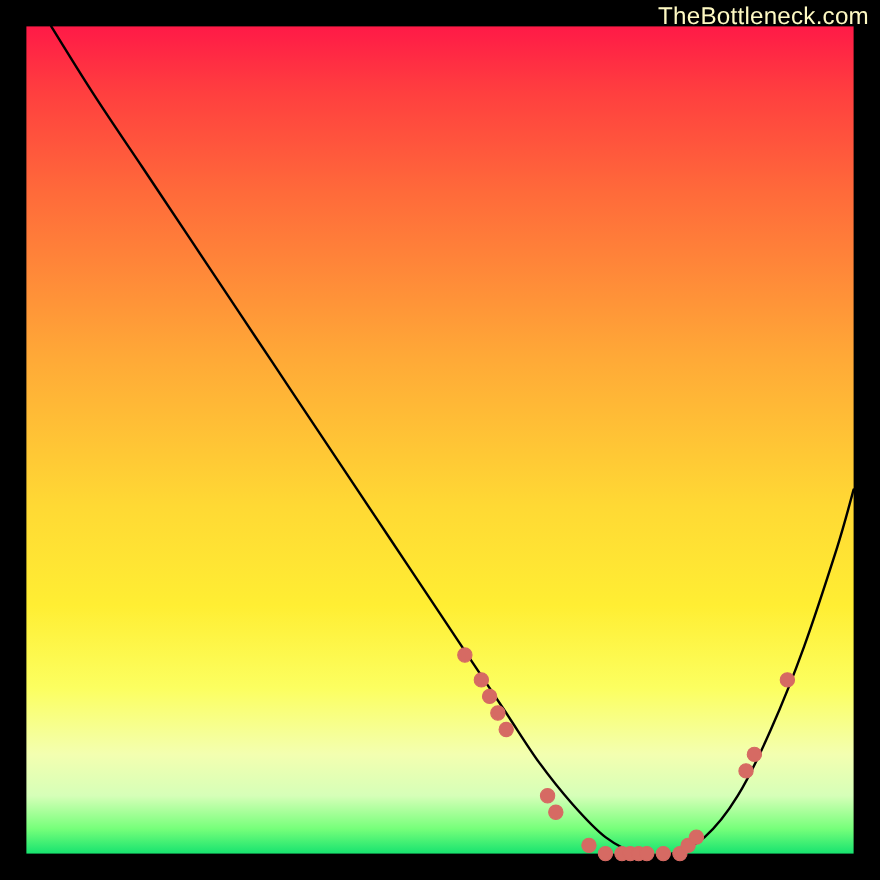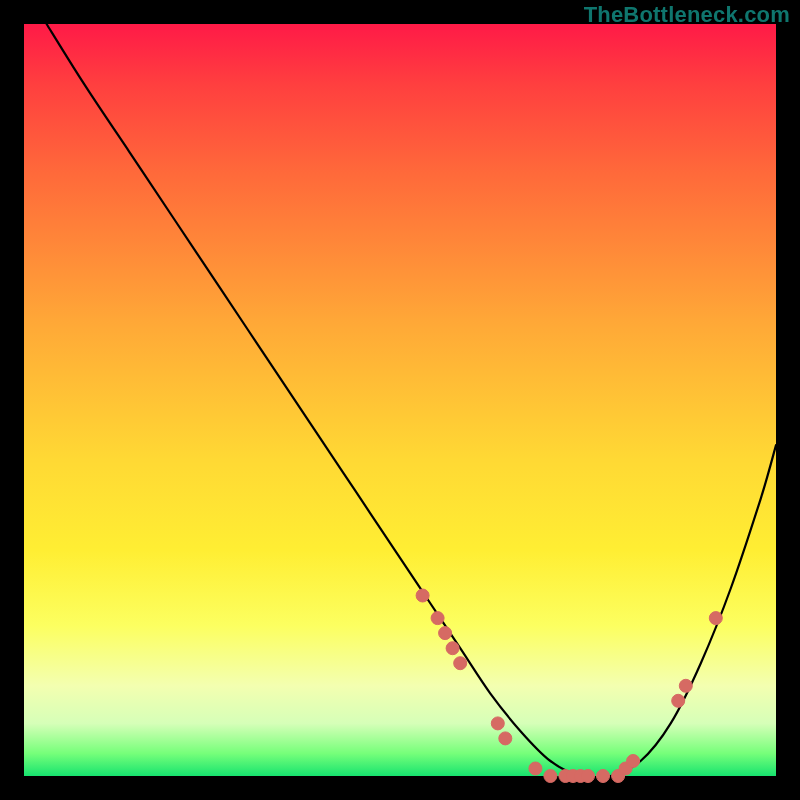--- a/index.html
+++ b/index.html
@@ -27,23 +27,23 @@
       #fcff60 80%,
       #f3ffb0 88%,
       #d6ffb8 93%,
       #76ff7a 97%,
       #17e36f 100%);
   }
   .watermark {
     position: absolute;
     top: 2px;
     right: 10px;
-    color: #0f766e;
+    color: #fef9c3;
     font-size: 22px;
-    font-weight: 700;
+    font-weight: 400;
     letter-spacing: 0.2px;
     user-select: none;
   }
   svg.plot {
     position: absolute;
     left: 0;
     top: 0;
     width: 752px;
     height: 752px;
     overflow: visible;

